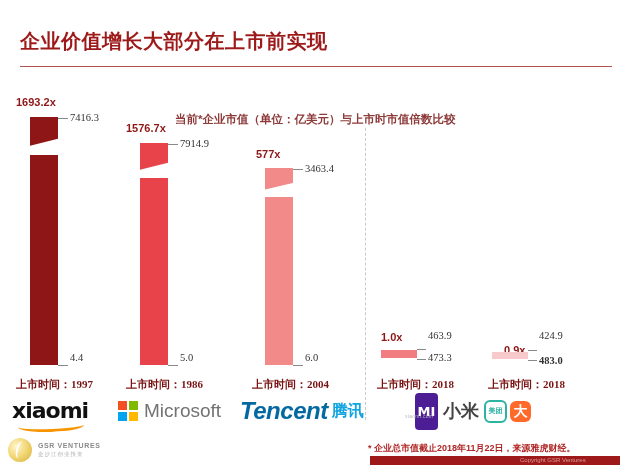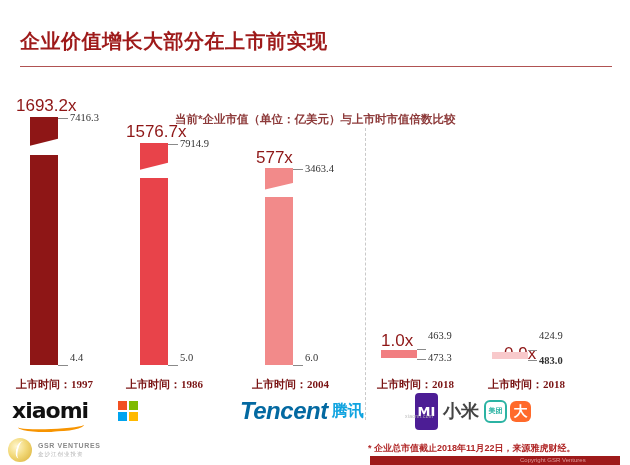--- a/index.html
+++ b/index.html
@@ -34,21 +34,21 @@
     position:absolute;left:365px;top:128px;width:0;height:292px;
     border-left:1px dashed #c9c9c9;
   }
 
   .col{position:absolute;}
 
   .bar-top,.bar-bot{position:absolute;}
   .bar-break{position:absolute;background:#fff;}
 
   .mult{
-    position:absolute;font-size:17px;font-weight:normal;color:#8e1616;
+    position:absolute;font-size:11px;font-weight:bold;color:#8e1616;
     white-space:nowrap;
   }
   .val{
     position:absolute;font-size:10.5px;color:#333;white-space:nowrap;
     font-family:"Liberation Serif","DejaVu Serif",serif;
   }
   .tick{position:absolute;height:1px;background:#8a8a8a;}
 
   .ipo{
     position:absolute;font-size:11px;font-weight:bold;color:#7a1414;
@@ -213,20 +213,21 @@
     </div>
   </div>
 
   <div class="logo" style="left:118px;top:398px;">
     <div class="ms-squares">
       <div class="ms-q1"></div>
       <div class="ms-q2"></div>
       <div class="ms-q3"></div>
       <div class="ms-q4"></div>
     </div>
+    <div class="ms-word">Microsoft</div>
   </div>
 
   <div class="logo" style="left:240px;top:398px;">
     <div class="tencent-word">Tencent</div>
     <div class="tencent-cn">腾讯</div>
   </div>
 
   <div class="logo" style="left:375px;top:398px;">
     <div style="position:relative;display:flex;align-items:center;">
       <div class="mi-box">MI</div>

